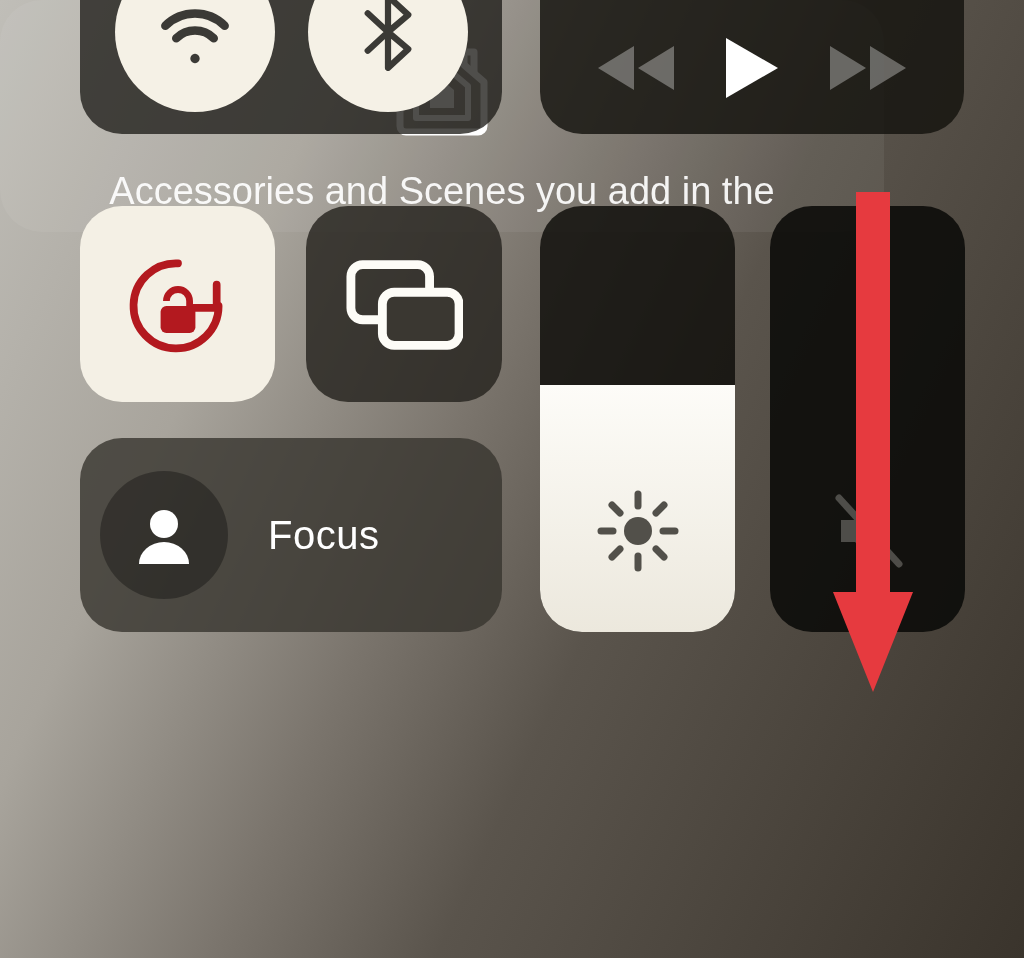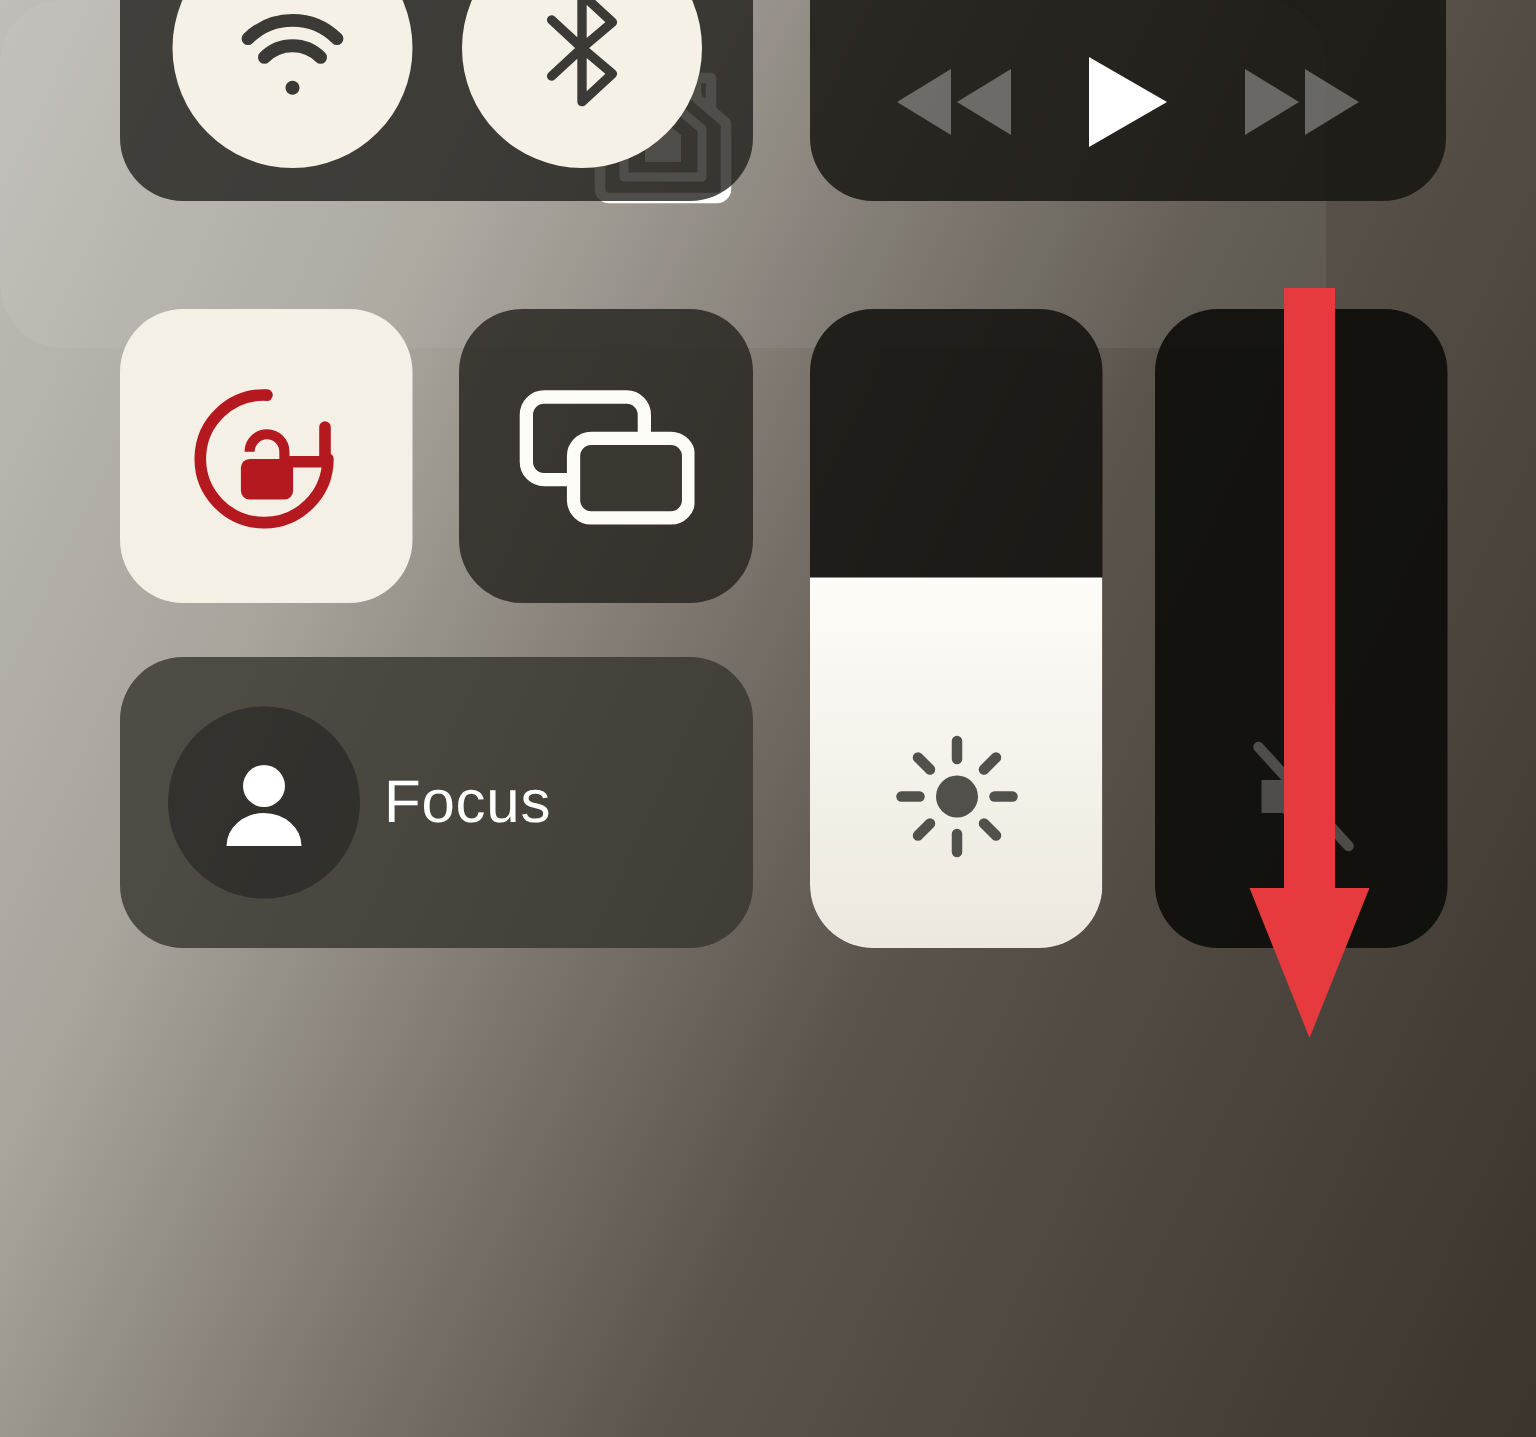--- a/index.html
+++ b/index.html
@@ -74,22 +74,22 @@
     .sun { position:absolute; bottom:56px; left:50%; transform:translateX(-50%); }
     .volume {
       left: 770px; top: 206px; width: 195px; height: 426px;
       background: rgba(10,10,8,0.88);
     }
     .mute-icn { position:absolute; bottom:56px; left:50%; transform:translateX(-50%); opacity:0.30; }
     
     .focus {
       left: 80px; top: 438px; width: 422px; height: 194px;
       background: rgba(55,52,46,0.80);
-      display:flex; align-items:center; gap: 16px;
-      padding-left: 32px;
+      display:flex; align-items:center; gap: 40px;
+      padding-left: 20px;
     }
     .focus-circle {
       width: 128px; height: 128px; border-radius:50%;
       background: rgba(0,0,0,0.32);
       display:flex; align-items:center; justify-content:center;
     }
     .focus-label { font-size: 40px; font-weight: 500; color:#fff; letter-spacing:0.5px; }
     
     .home-panel {
       left: 80px; top: 726px; width: 884px; height: 232px;
@@ -187,18 +187,19 @@
   <span class="focus-label">Focus</span>
 </div>
 
 <div class="home-panel">
   <svg width="100" height="96" viewBox="0 0 100 96">
     <path d="M50 6 L92 42 V86 a6 6 0 0 1 -6 6 H14 a6 6 0 0 1 -6 -6 V42 Z" fill="none" stroke="#fff" stroke-width="7" stroke-linejoin="round"></path>
     <path d="M72 24 v-12 h10 v20" fill="none" stroke="#fff" stroke-width="7" stroke-linejoin="round" stroke-linecap="round"></path>
     <path d="M50 24 L76 46 V78 H24 V46 Z" fill="none" stroke="#fff" stroke-width="6" stroke-linejoin="round"></path>
     <path d="M50 40 L62 50 V68 H38 V50 Z" fill="#fff"></path>
   </svg>
+  <div class="home-text">Accessories and Scenes you add in the</div>
 </div>
 
 <svg class="arrow" width="100" height="510" viewBox="0 0 100 510">
   <line x1="50" y1="0" x2="50" y2="420" stroke="#e63a3f" stroke-width="34"></line>
   <path d="M10 400 L50 500 L90 400 Z" fill="#e63a3f"></path>
 </svg>
 
 </body></html>

